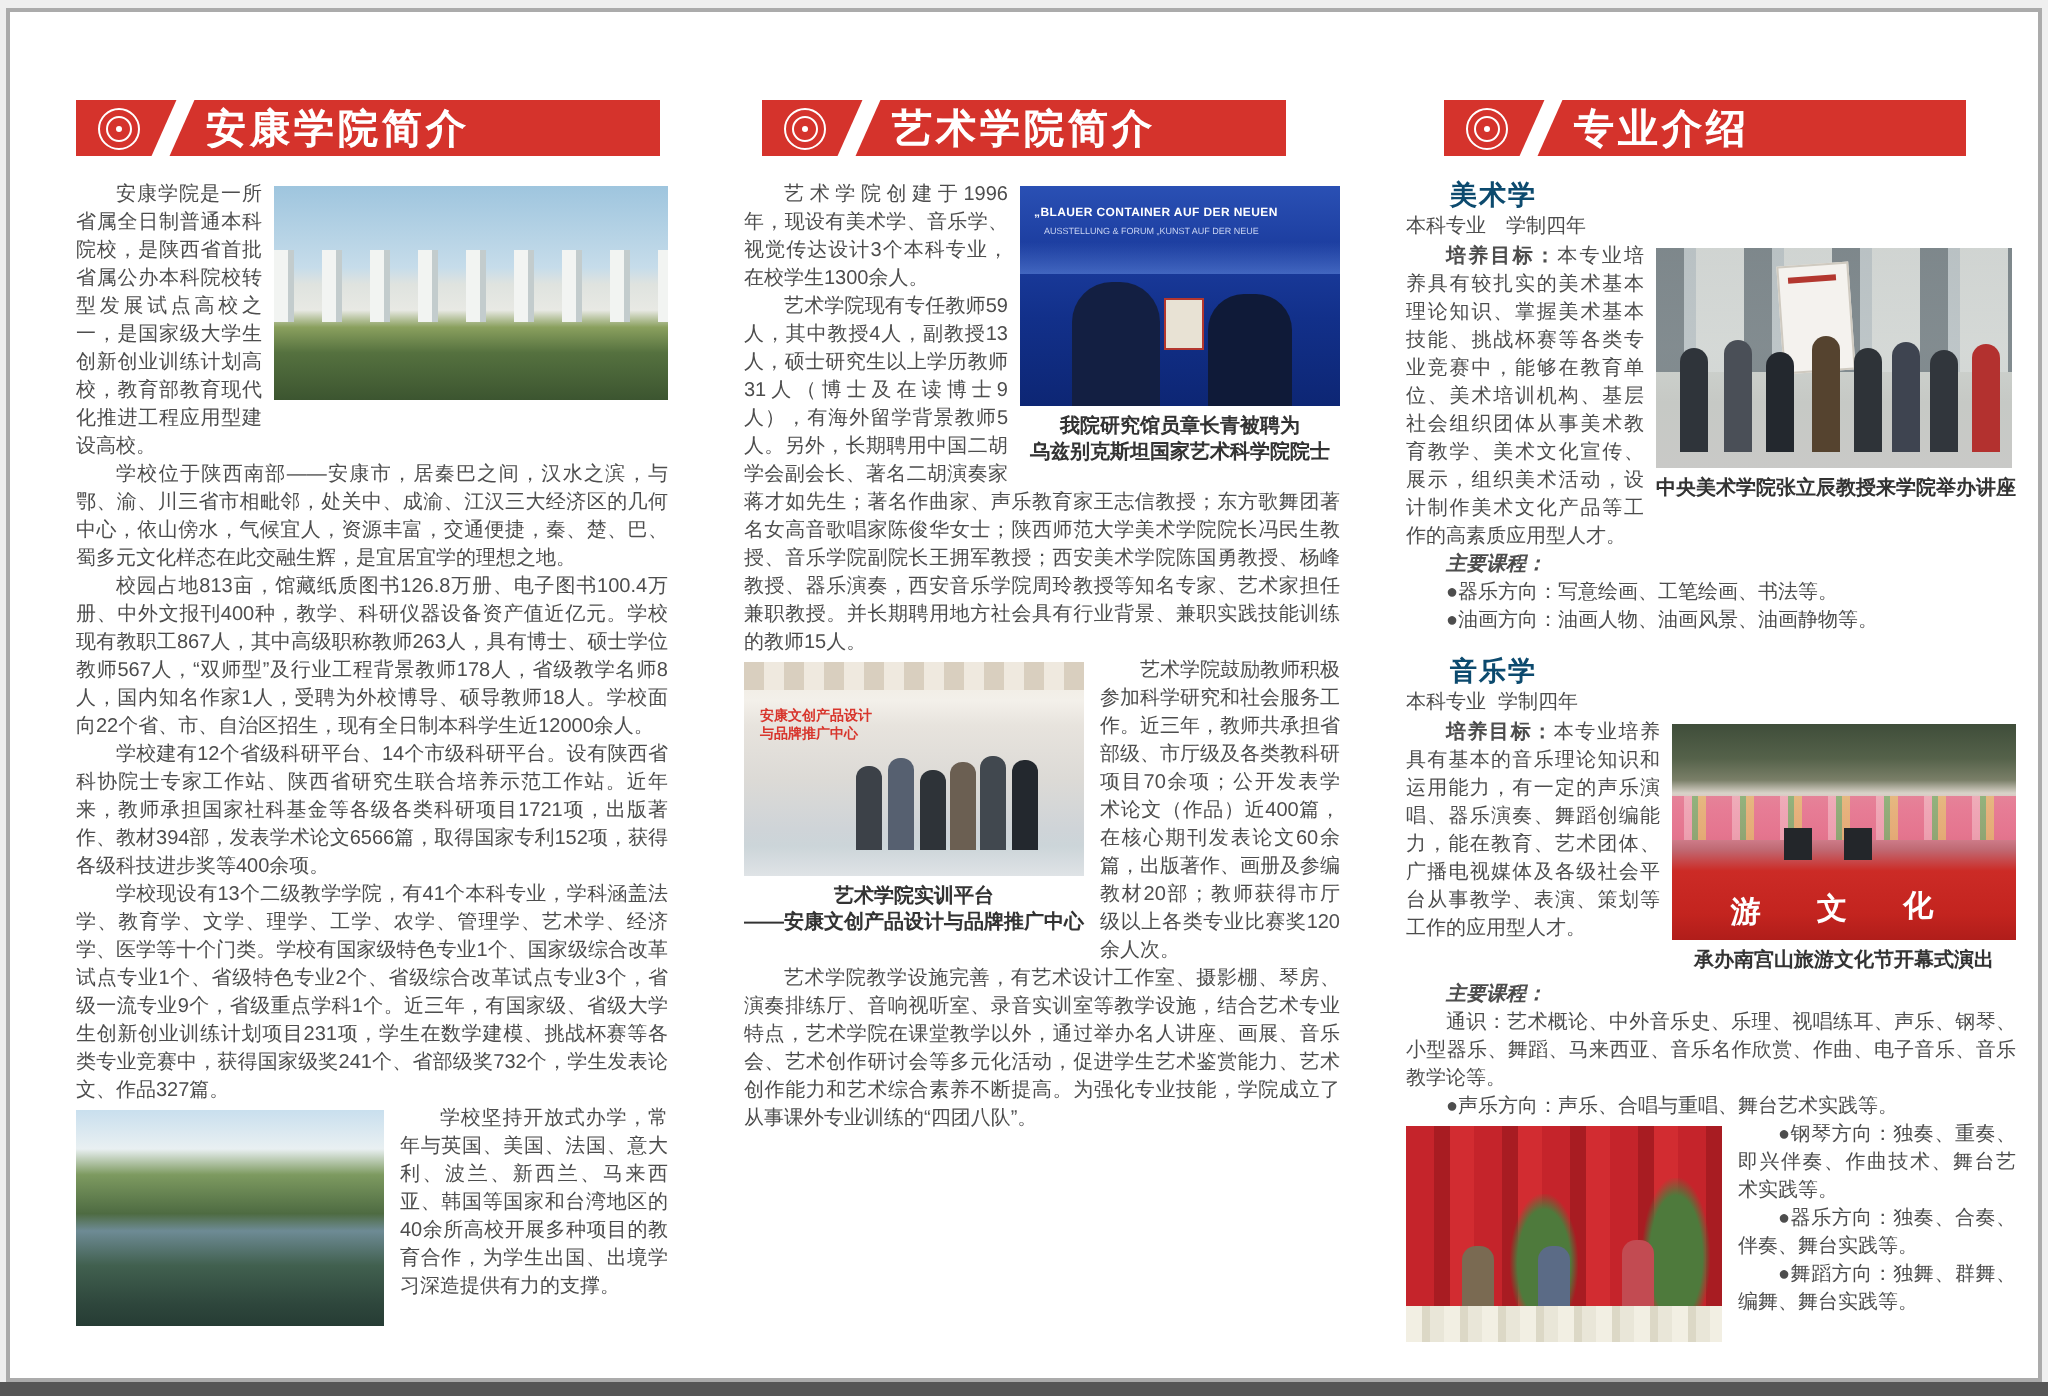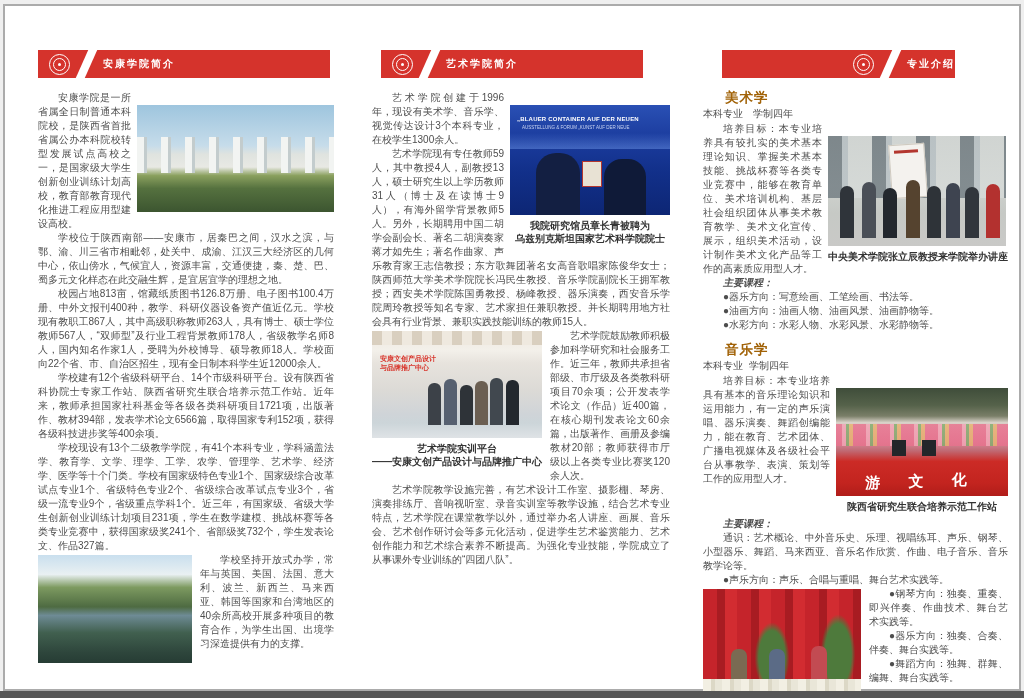--- a/index.html
+++ b/index.html
@@ -20,43 +20,43 @@
   .col2 { left:372px; width:298px; }
   .col3 { left:703px; width:305px; }
 
   
   .banner {
     height:28px; background:#d5332c; display:flex; align-items:center;
     margin-bottom:13px;
   }
   .col1 .banner { width:292px; }
   .col2 .banner { width:262px; margin-left:9px; }
-  .col3 .banner { width:233px; margin-left:19px;justify-content:flex-end; }
+  .col3 .banner { width:261px; margin-left:19px; }
   .seal {
     width:19px; height:19px; border:1.5px solid #fff; border-radius:50%;
     margin-left:11px; position:relative; flex:0 0 auto;
   }
   .seal::after { content:""; position:absolute; inset:3px; border:1px solid #fff; border-radius:50%; }
   .seal::before { content:""; position:absolute; left:8px; top:8px; width:3px; height:3px; background:#fff; border-radius:50%; }
   .slash {
     width:9px; height:28px; background:#fff; transform:skewX(-24deg);
     margin:0 12px 0 12px; flex:0 0 auto;
   }
   .btitle {
-    margin:0; color:#fff; font-size:10px; font-weight:bold; letter-spacing:2px;
+    margin:0; color:#fff; font-size:20px; font-weight:bold; letter-spacing:2px;
     white-space:nowrap;
   }
 
   
   .flow { font-size:10px; line-height:14px; color:#4d4d4d; text-align:justify; word-break:break-all; }
   .flow p { margin:0; text-indent:2em; }
-  .b { font-weight:normal; }
-
-  
-  figure.fig { float:right; margin:14px 0 4px 6px; }
+  .b { font-weight:bold; }
+
+  
+  figure.fig { float:right; margin:2px 0 4px 6px; }
   figure.fig.left { float:left; margin:2px 8px 4px 0; }
   figcaption {
     font-weight:bold; font-size:10px; line-height:13px; color:#333;
     text-align:center; margin-top:4px; white-space:pre-line;
   }
   .ph { position:relative; overflow:hidden; }
 
   
   .ph-campus { width:197px; height:107px;
     background-image:
@@ -124,21 +124,21 @@
     background:repeating-linear-gradient(90deg,#f2efe3 0 8px,#dcd8c6 8px 12px,#e9e6d8 12px 19px); }
   .ph-opera .pl1,.ph-opera .pl2 { position:absolute; bottom:16px; width:34px; height:58px;
     background:radial-gradient(ellipse at 50% 60%,#4e7a3c 55%,rgba(78,122,60,0) 72%); }
   .ph-opera .pl1 { left:52px; } .ph-opera .pl2 { right:6px; height:66px; }
   .ph-opera .pf { position:absolute; bottom:18px; width:16px; height:30px; border-radius:7px 7px 0 0; }
   .ph-opera .pf1 { left:28px;  background:#7a6a52; }
   .ph-opera .pf2 { left:66px;  background:#5b6b86; }
   .ph-opera .pf3 { left:108px; background:#c24b52; height:33px; }
 
   
-  .sec-head { clear:both; color:#a16207; font-size:13.5px; font-weight:bold; margin:6px 0 3px 22px; letter-spacing:1px; }
+  .sec-head { clear:both; color:#0c4a6e; font-size:13.5px; font-weight:bold; margin:6px 0 3px 22px; letter-spacing:1px; }
   .sec-head.music { margin-top:11px; }
   .degree { margin-left:22px; margin-bottom:1px; text-indent:0 !important;font-family:Liberation Mono, monospace; }
   .courses-label { clear:both; font-weight:bold; margin-left:20px !important; text-indent:0 !important;font-style:italic; }
 </style>
 </head>
 <body>
 
 <div class="sheet"></div>
 
 <section class="col col1">
@@ -226,32 +226,31 @@
         <span class="pp g6"></span>
         <span class="pp g7"></span>
         <span class="pp g8"></span>
       </div>
       <figcaption>中央美术学院张立辰教授来学院举办讲座</figcaption>
     </figure>
     <p><span class="b">培养目标：</span><span>本专业培养具有较扎实的美术基本理论知识、掌握美术基本技能、挑战杯赛等各类专业竞赛中，能够在教育单位、美术培训机构、基层社会组织团体从事美术教育教学、美术文化宣传、展示，组织美术活动，设计制作美术文化产品等工作的高素质应用型人才。</span></p>
     <p class="courses-label">主要课程：</p>
     <p>●器乐方向：写意绘画、工笔绘画、书法等。</p>
     <p>●油画方向：油画人物、油画风景、油画静物等。</p>
-    <p>●水彩方向：水彩人物、水彩风景、水彩静物等。</p>
 
     <div class="sec-head music">音乐学</div>
     <p class="degree">本科专业 学制四年</p>
     <figure class="fig">
       <div class="ph ph-stage">
         <span class="conf"></span>
         <span class="spk1"></span>
         <span class="spk2"></span>
         <span class="bn">游 文 化</span>
       </div>
-      <figcaption>陕西省研究生联合培养示范工作站</figcaption>
+      <figcaption>承办南宫山旅游文化节开幕式演出</figcaption>
     </figure>
     <p><span class="b">培养目标：</span><span>本专业培养具有基本的音乐理论知识和运用能力，有一定的声乐演唱、器乐演奏、舞蹈创编能力，能在教育、艺术团体、广播电视媒体及各级社会平台从事教学、表演、策划等工作的应用型人才。</span></p>
     <p class="courses-label">主要课程：</p>
     <p>通识：艺术概论、中外音乐史、乐理、视唱练耳、声乐、钢琴、小型器乐、舞蹈、马来西亚、音乐名作欣赏、作曲、电子音乐、音乐教学论等。</p>
     <p>●声乐方向：声乐、合唱与重唱、舞台艺术实践等。</p>
     <figure class="fig left">
       <div class="ph ph-opera">
         <span class="pl1"></span>
         <span class="pl2"></span>
         <span class="fl"></span>

